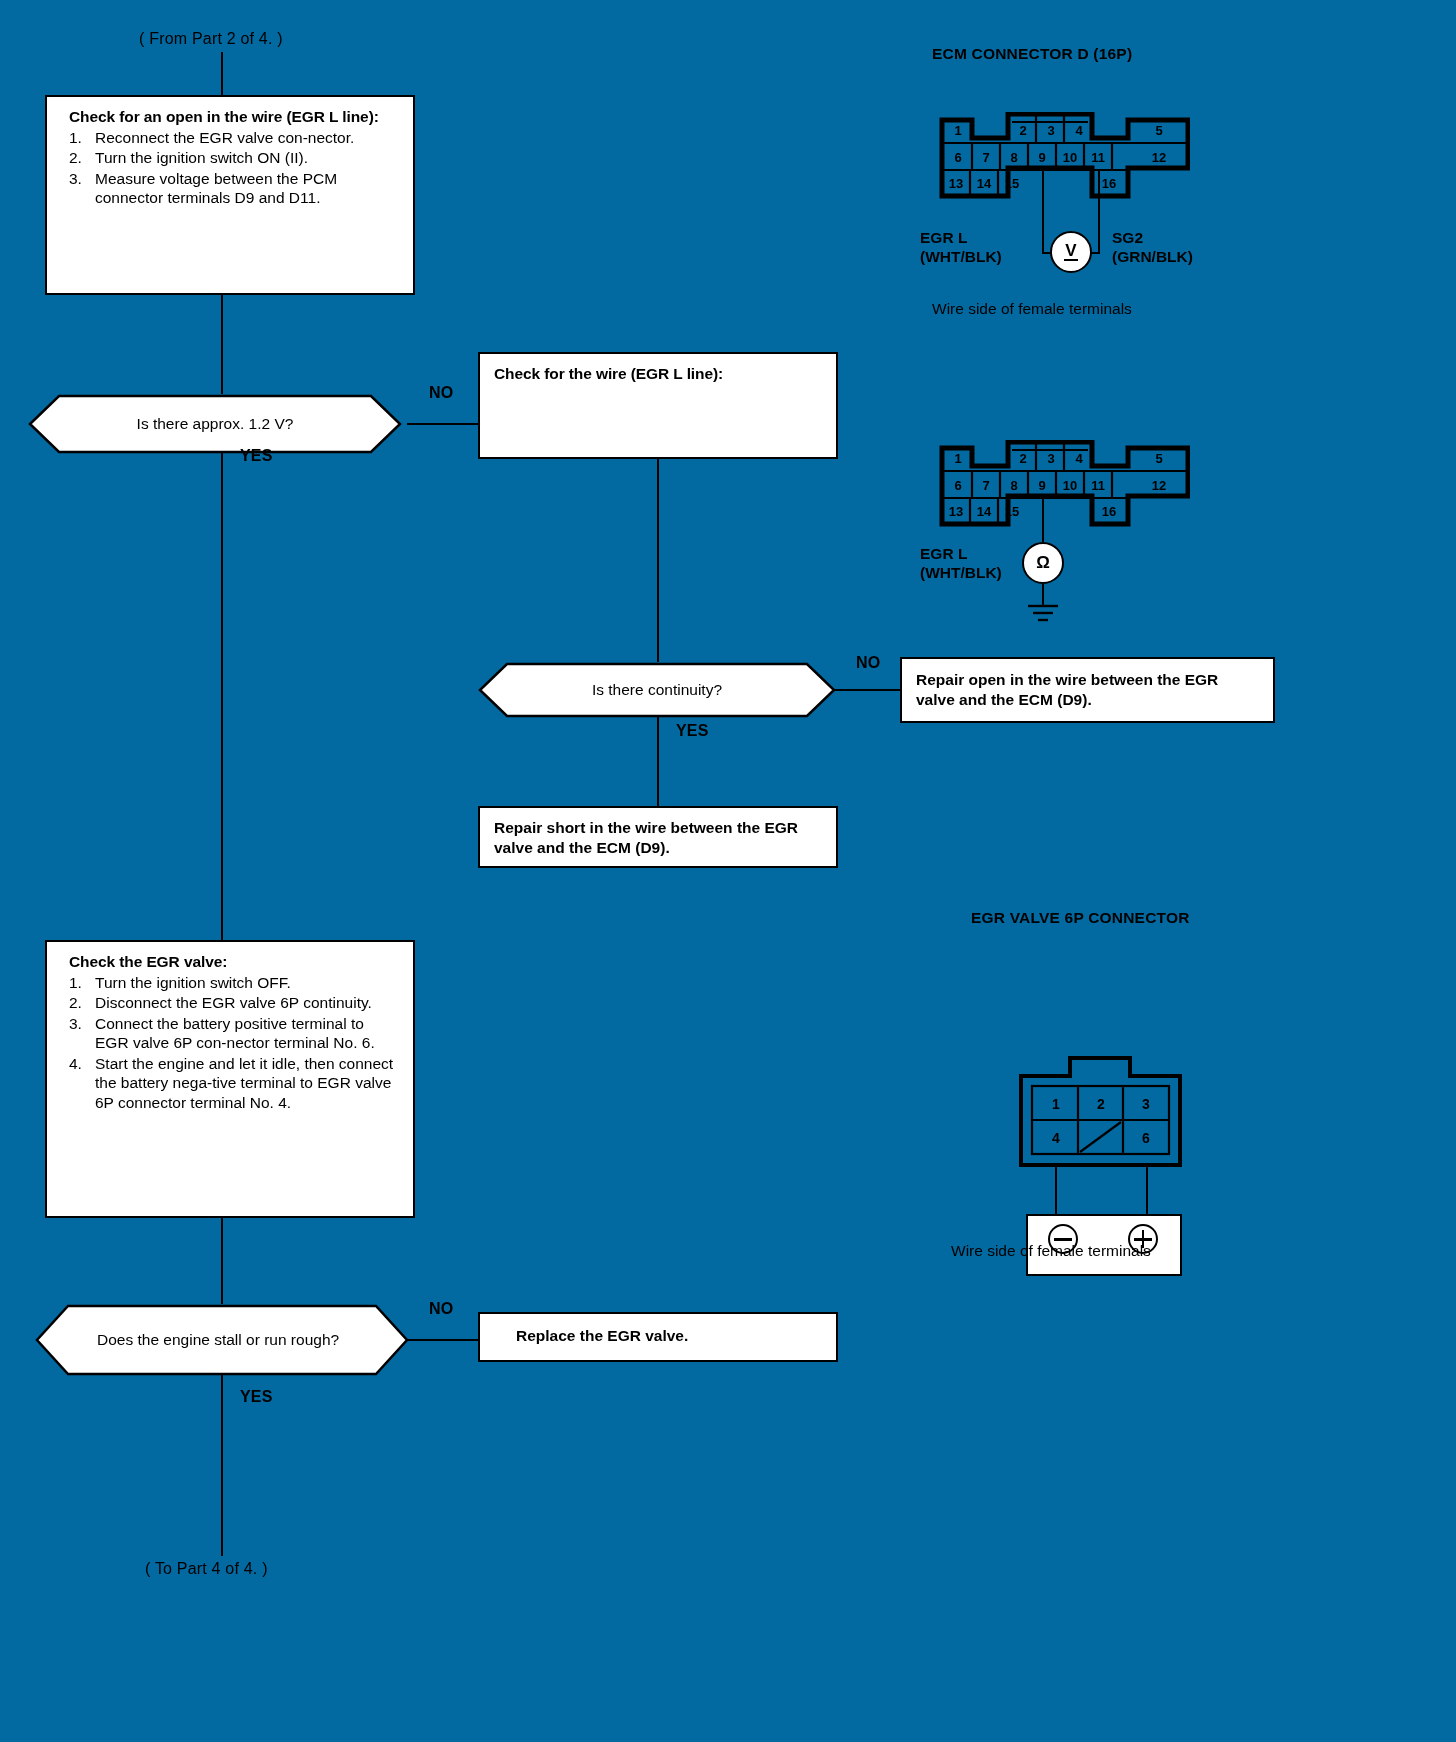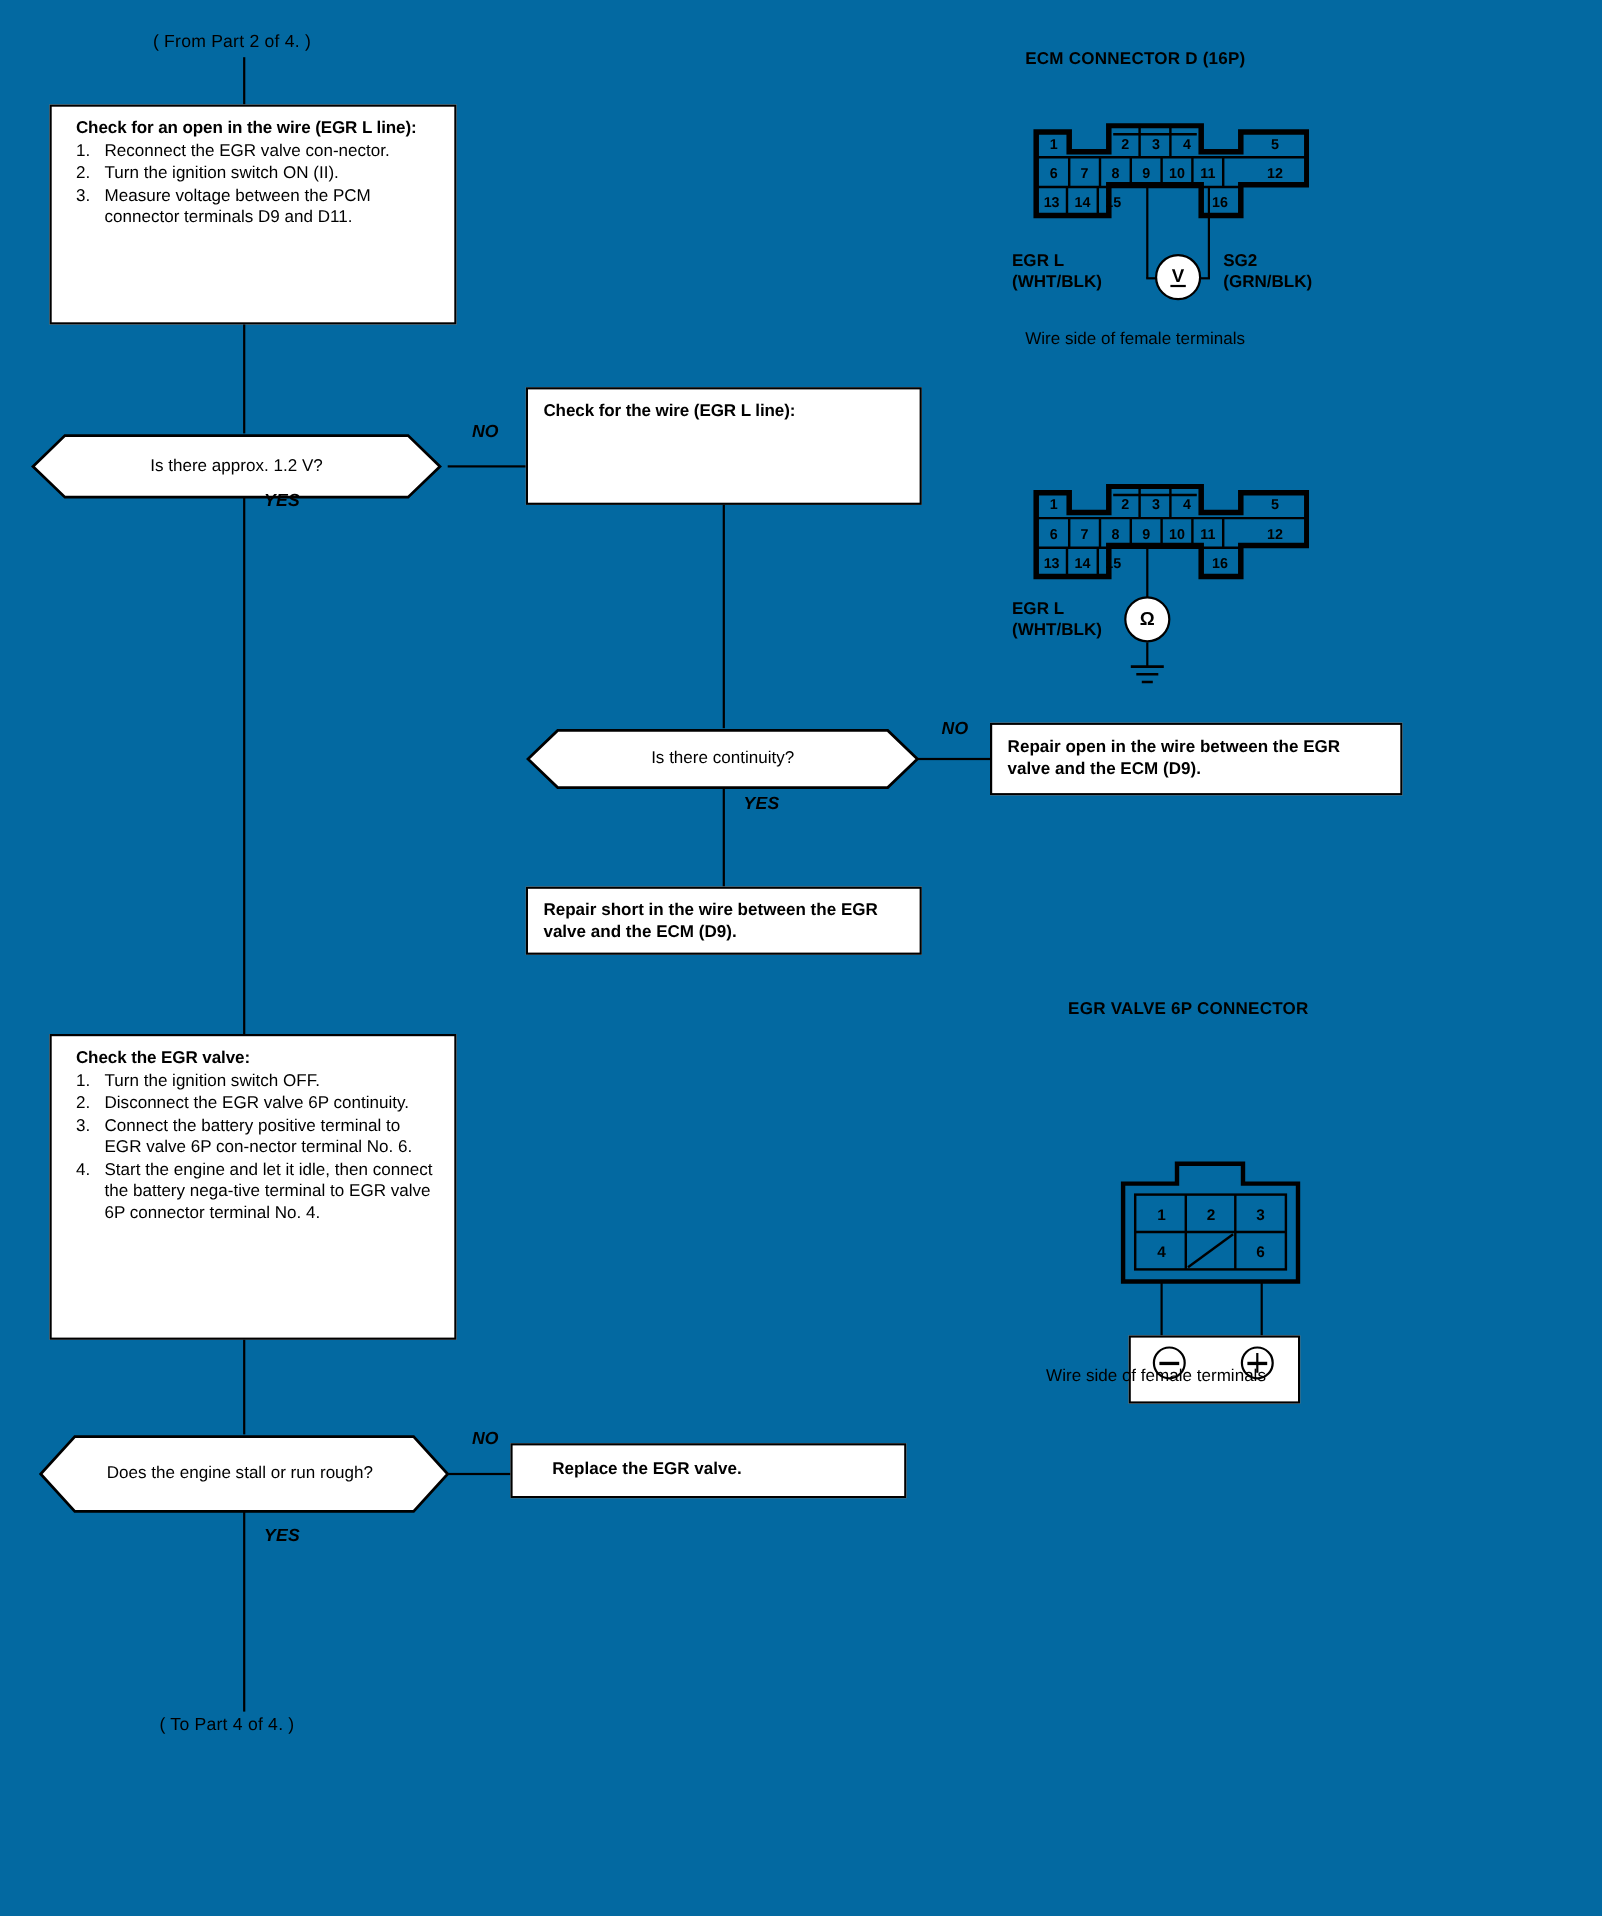--- a/index.html
+++ b/index.html
@@ -94,21 +94,20 @@
     box-sizing: border-box;
     line-height: 1.22;
   }
 
   
   .branch {
     position: absolute;
     font-size: 16px;
     font-weight: bold;
     letter-spacing: 0.2px;
-    font-style: italic;
   }
 
   
   .terminal-text {
     position: absolute;
     font-size: 16px;
     letter-spacing: 0.2px;
   }
 
   
@@ -270,21 +269,21 @@
     </svg>
     <div class="dec-label" style="justify-content:flex-start; text-align:left; padding:0 40px 0 62px;">Does the engine stall or run rough?</div>
   </div>
 
   <div class="hline" style="left:407px; top:1339px; width:71px;"></div>
   <div class="branch" style="left:429px; top:1300px;">NO</div>
 
   <div class="vline" style="left:221px; top:1374px; height:182px;"></div>
   <div class="branch" style="left:240px; top:1388px;">YES</div>
 
-  <div class="pbox" style="left:464px; top:1312px; width:360px; height:50px; padding:12px 12px 0 36px;">
+  <div class="pbox" style="left:478px; top:1312px; width:360px; height:50px; padding:12px 12px 0 36px;">
     <div class="bold-body">Replace the EGR valve.</div>
   </div>
 
   <div class="terminal-text" style="left:145px; top:1560px;">( To Part 4 of 4. )</div>
 
   <div class="diag-title" style="left:932px; top:45px;">ECM CONNECTOR D (16P)</div>
 
   <div class="ecm" style="left:930px; top:112px; width:260px; height:88px;">
     <svg width="260" height="88" viewBox="0 0 260 88">
 

